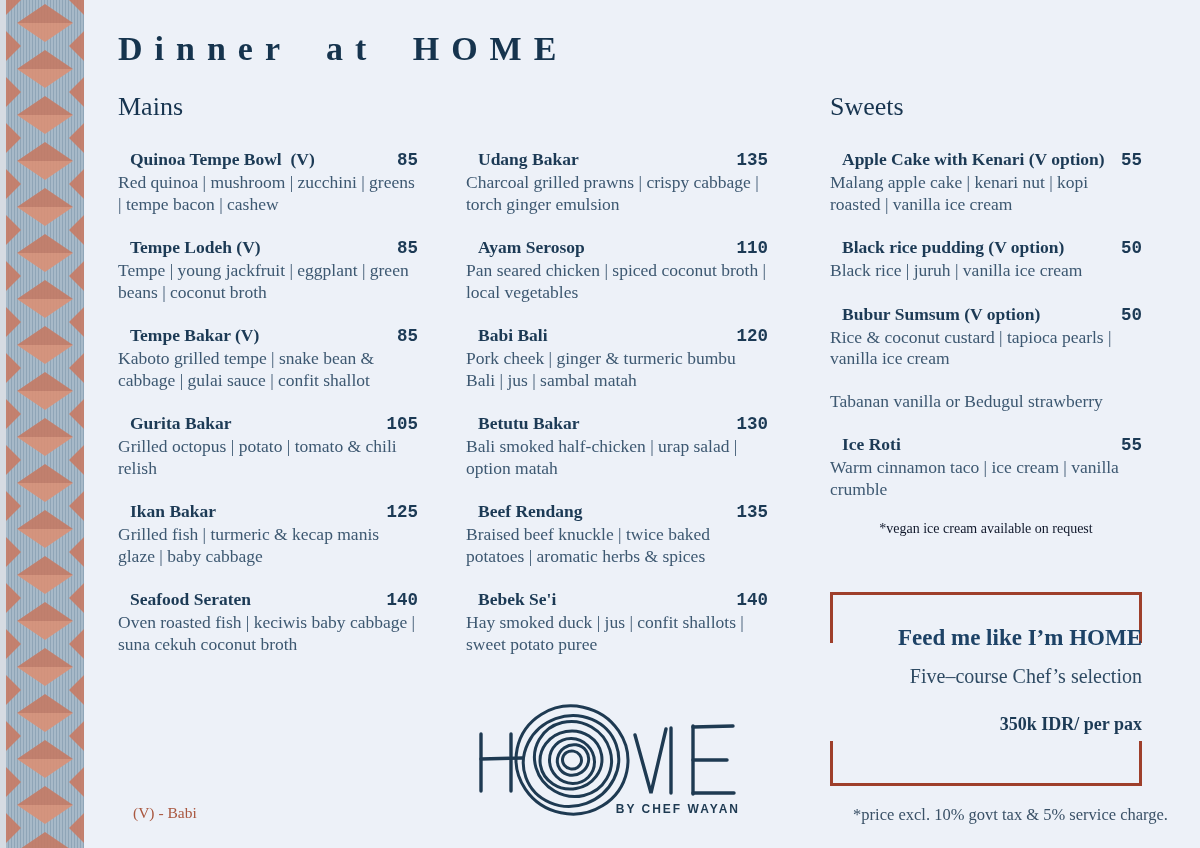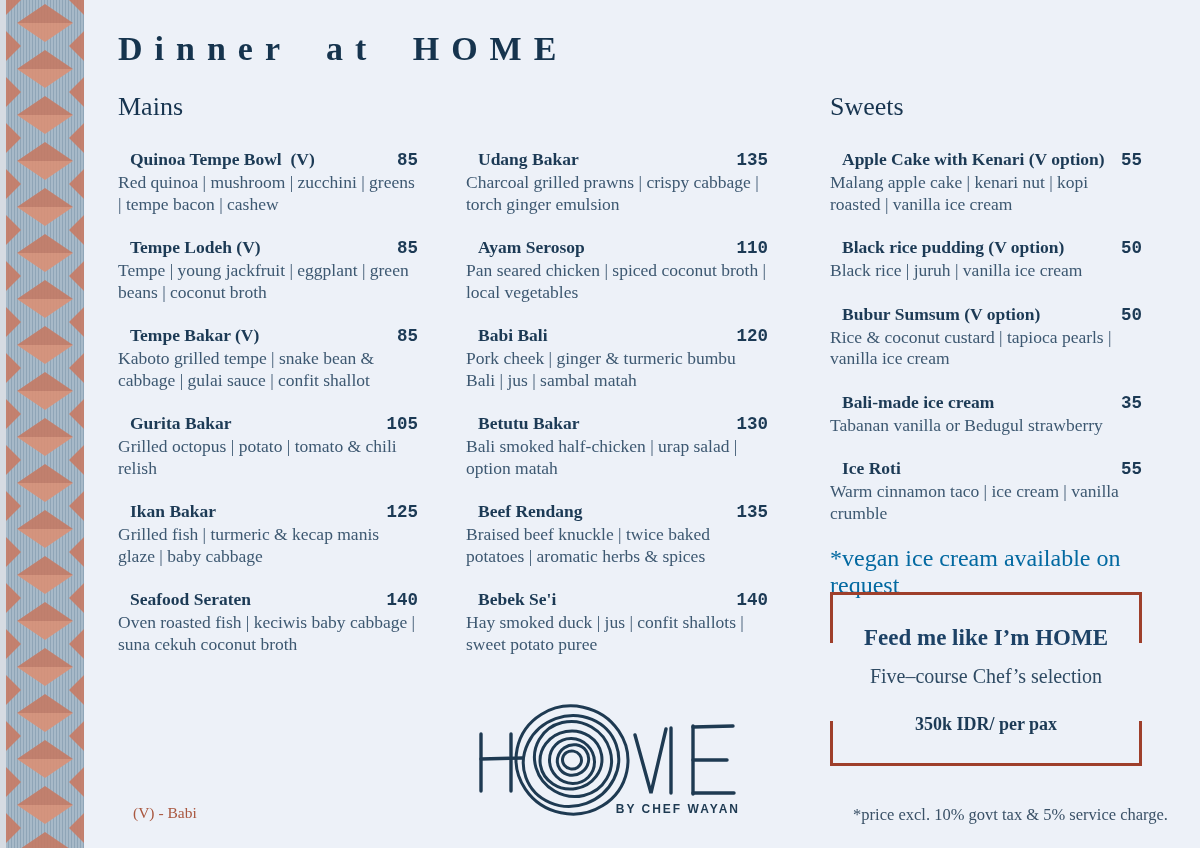--- a/index.html
+++ b/index.html
@@ -31,24 +31,24 @@
   .section-heading { font-size:26px; color:#17344f; margin:0 0 26px 0; font-weight:normal; }
   .col-2 .heading-spacer { height:56px; }
 
   
   .item { margin-bottom:21px; }
   .item-head { display:flex; justify-content:space-between; align-items:baseline;
                font-weight:bold; font-size:17.5px; line-height:22px; color:#1c3a55;margin-left:12px; }
   .item-name { white-space:pre-wrap; }
   .item-price { margin-left:8px;font-family:Liberation Mono, monospace; }
   .item-desc { font-size:17.5px; line-height:21.5px; color:#3d5871; margin-top:1px; }
-  .sweets-note { font-size:24px; color:#0369a1; margin-top:8px; }
-
-  
-  .set-menu { position:absolute; left:830px; top:592px; width:312px; height:174px; text-align:center; }
+  .sweets-note { font-size:14px; color:#0f172a; margin-top:8px;text-align:center; }
+
+  
+  .set-menu { position:absolute; left:830px; top:592px; width:312px; height:194px; text-align:right; }
   .bracket-top { position:absolute; top:0; left:0; right:0; height:48px;
                  border:3px solid #9e3f2b; border-bottom:none; }
   .bracket-bottom { position:absolute; bottom:0; left:0; right:0; height:42px;
                  border:3px solid #9e3f2b; border-top:none; }
   .set-inner { position:relative; z-index:2; }
   .set-title { padding-top:33px; font-size:23px; font-weight:bold; color:#1d4266; }
   .set-sub   { margin-top:14px; font-size:20px; color:#2e4a63; }
   .set-price { margin-top:26px; font-size:18px; font-weight:bold; color:#1c3a55; }
 
   
@@ -211,24 +211,20 @@
 
   <div class="item">
     <div class="item-head">
       <span class="item-name">Bubur Sumsum (V option)</span>
       <span class="item-price">50</span>
     </div>
     <div class="item-desc">Rice &amp; coconut custard | tapioca pearls | vanilla ice cream</div>
   </div>
 
   <div class="item">
-    <div class="item-head">
-      <span class="item-name">Bali-made ice cream</span>
-      <span class="item-price">35</span>
-    </div>
     <div class="item-desc">Tabanan vanilla or Bedugul strawberry</div>
   </div>
 
   <div class="item">
     <div class="item-head">
       <span class="item-name">Ice Roti</span>
       <span class="item-price">55</span>
     </div>
     <div class="item-desc">Warm cinnamon taco | ice cream | vanilla crumble</div>
   </div>

